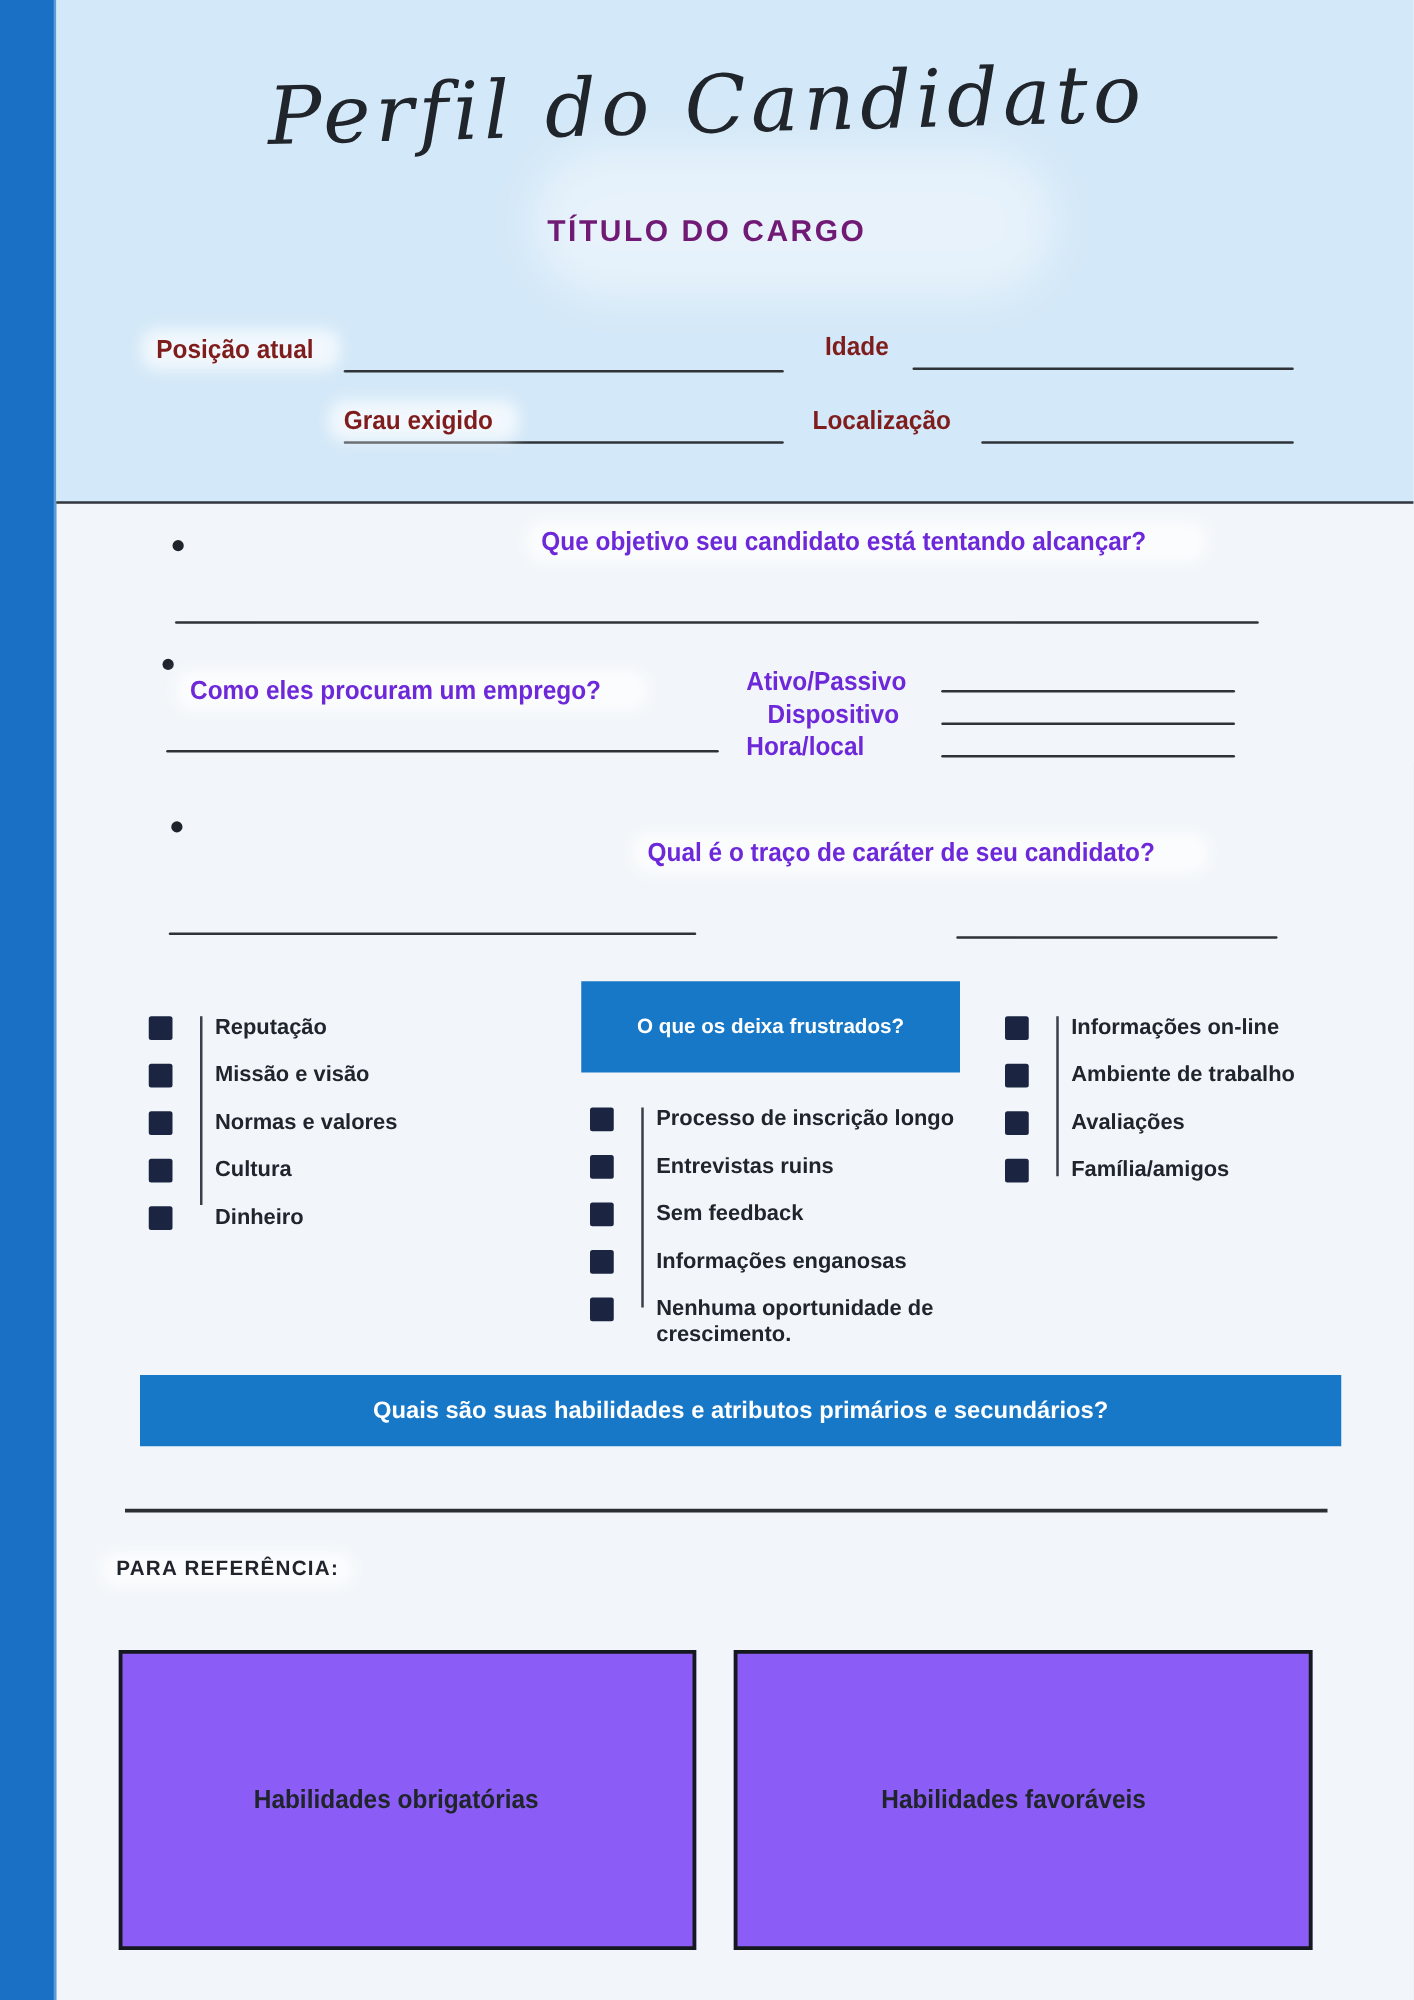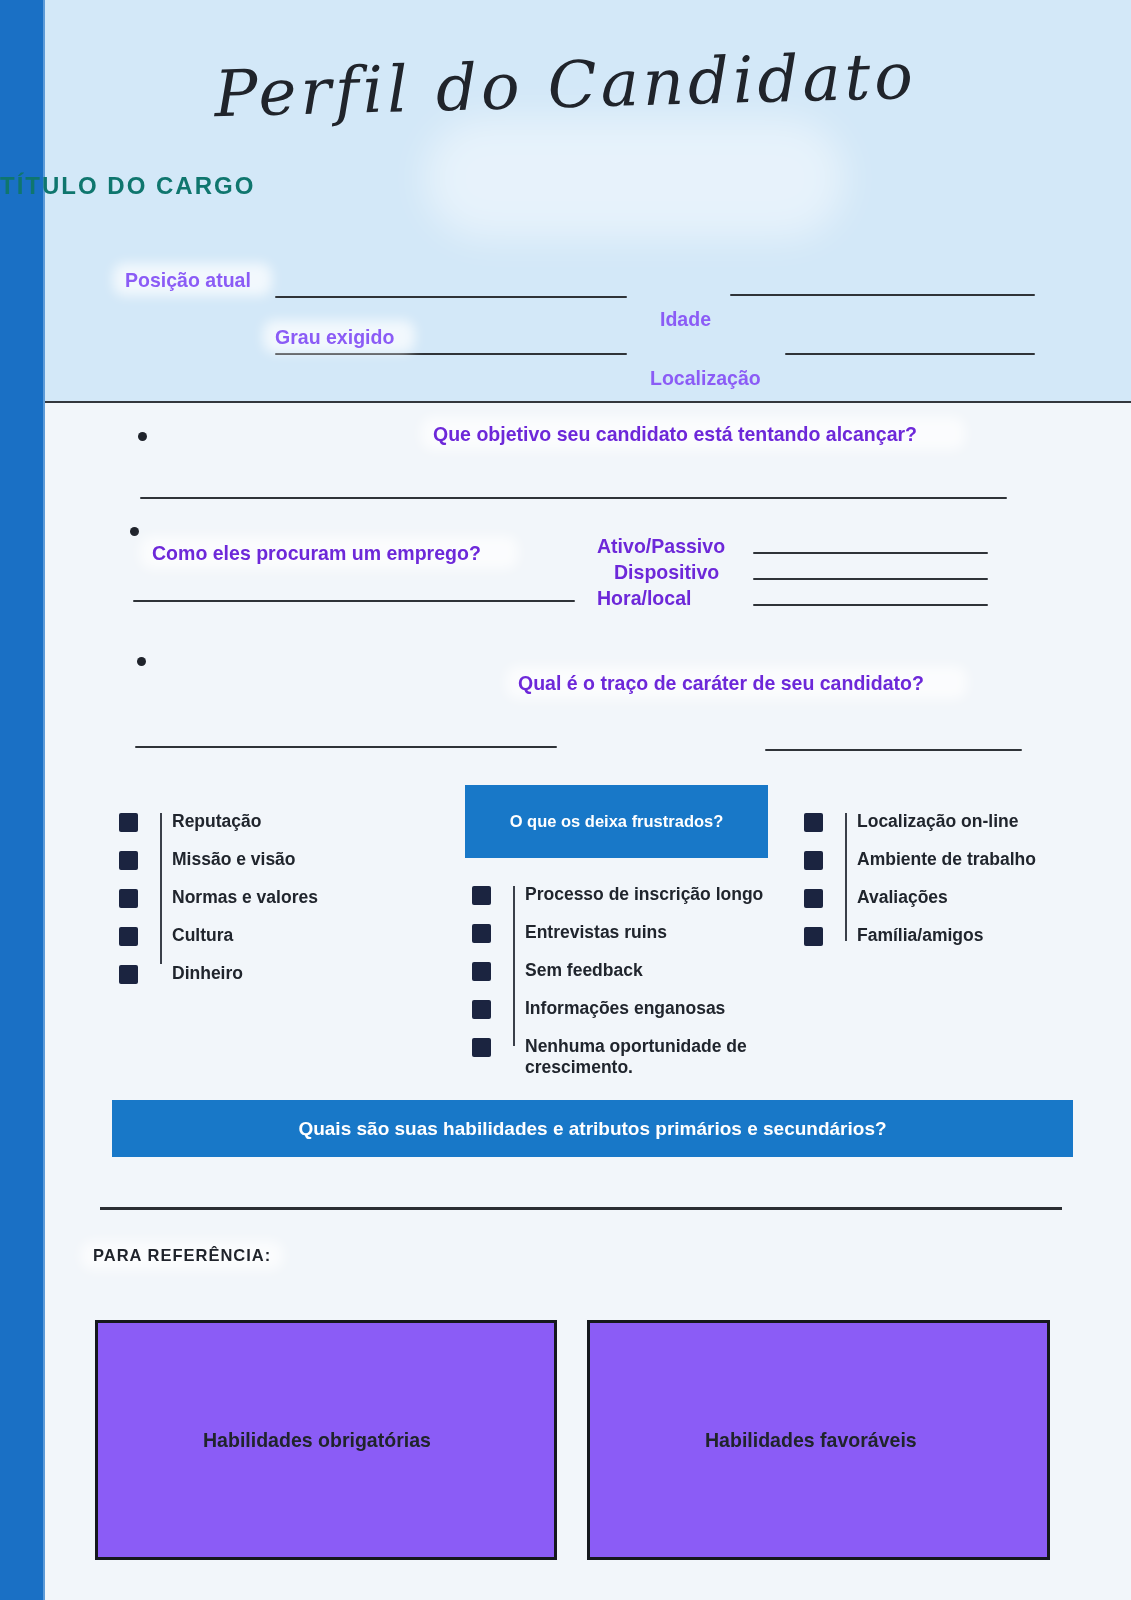--- a/index.html
+++ b/index.html
@@ -21,23 +21,23 @@
     position:absolute; left:380px; top:118px; width:420px; height:120px;
     background:rgba(255,255,255,0.45); filter:blur(18px); border-radius:60px;
   }
   .script-title {
     position:absolute; left:0; top:48px; width:100%;
     text-align:center; font-family:"DejaVu Serif", serif; font-style:italic;
     font-size:64px; letter-spacing:4px; color:#20242b; transform:rotate(-1.5deg);
   }
   .job-title {
     position:absolute; left:0; top:172px; width:100%;
-    text-align:left; font-size:24px; font-weight:700; letter-spacing:2px; color:#0f766e;
-  }
-  .f-label { position:absolute; font-size:21px; font-weight:700; color:#8b5cf6; white-space:nowrap;margin-top:41px; }
+    text-align:center; font-size:24px; font-weight:700; letter-spacing:2px; color:#701a75;
+  }
+  .f-label { position:absolute; font-size:21px; font-weight:700; color:#7f1d1d; white-space:nowrap; }
   .fill-line { position:absolute; height:2px; background:#2f3338; border-radius:1px; }
   .thin { height:2px; }
 
   .q { position:absolute; font-size:21px; font-weight:700; color:#6d28d9; white-space:nowrap; }
   .bullet {
     position:absolute; width:9px; height:9px; border-radius:50%; background:#1f232b;
   }
   .cond { display:inline-block; transform:scaleX(0.93); transform-origin:left center; }
 
   .hl { position:relative; z-index:1; }
@@ -179,21 +179,21 @@
         </div>
     </div>
   </div>
 
   
   <div class="col" style="left:797px; width:276px;">
     <div class="clist">
       <div class="vline" style="height:128px;"></div>
       <div class="crow">
           <span class="cb"></span>
-          <span class="clabel">Localização on-line</span>
+          <span class="clabel">Informações on-line</span>
         </div>
       <div class="crow">
           <span class="cb"></span>
           <span class="clabel">Ambiente de trabalho</span>
         </div>
       <div class="crow">
           <span class="cb"></span>
           <span class="clabel">Avaliações</span>
         </div>
       <div class="crow">

